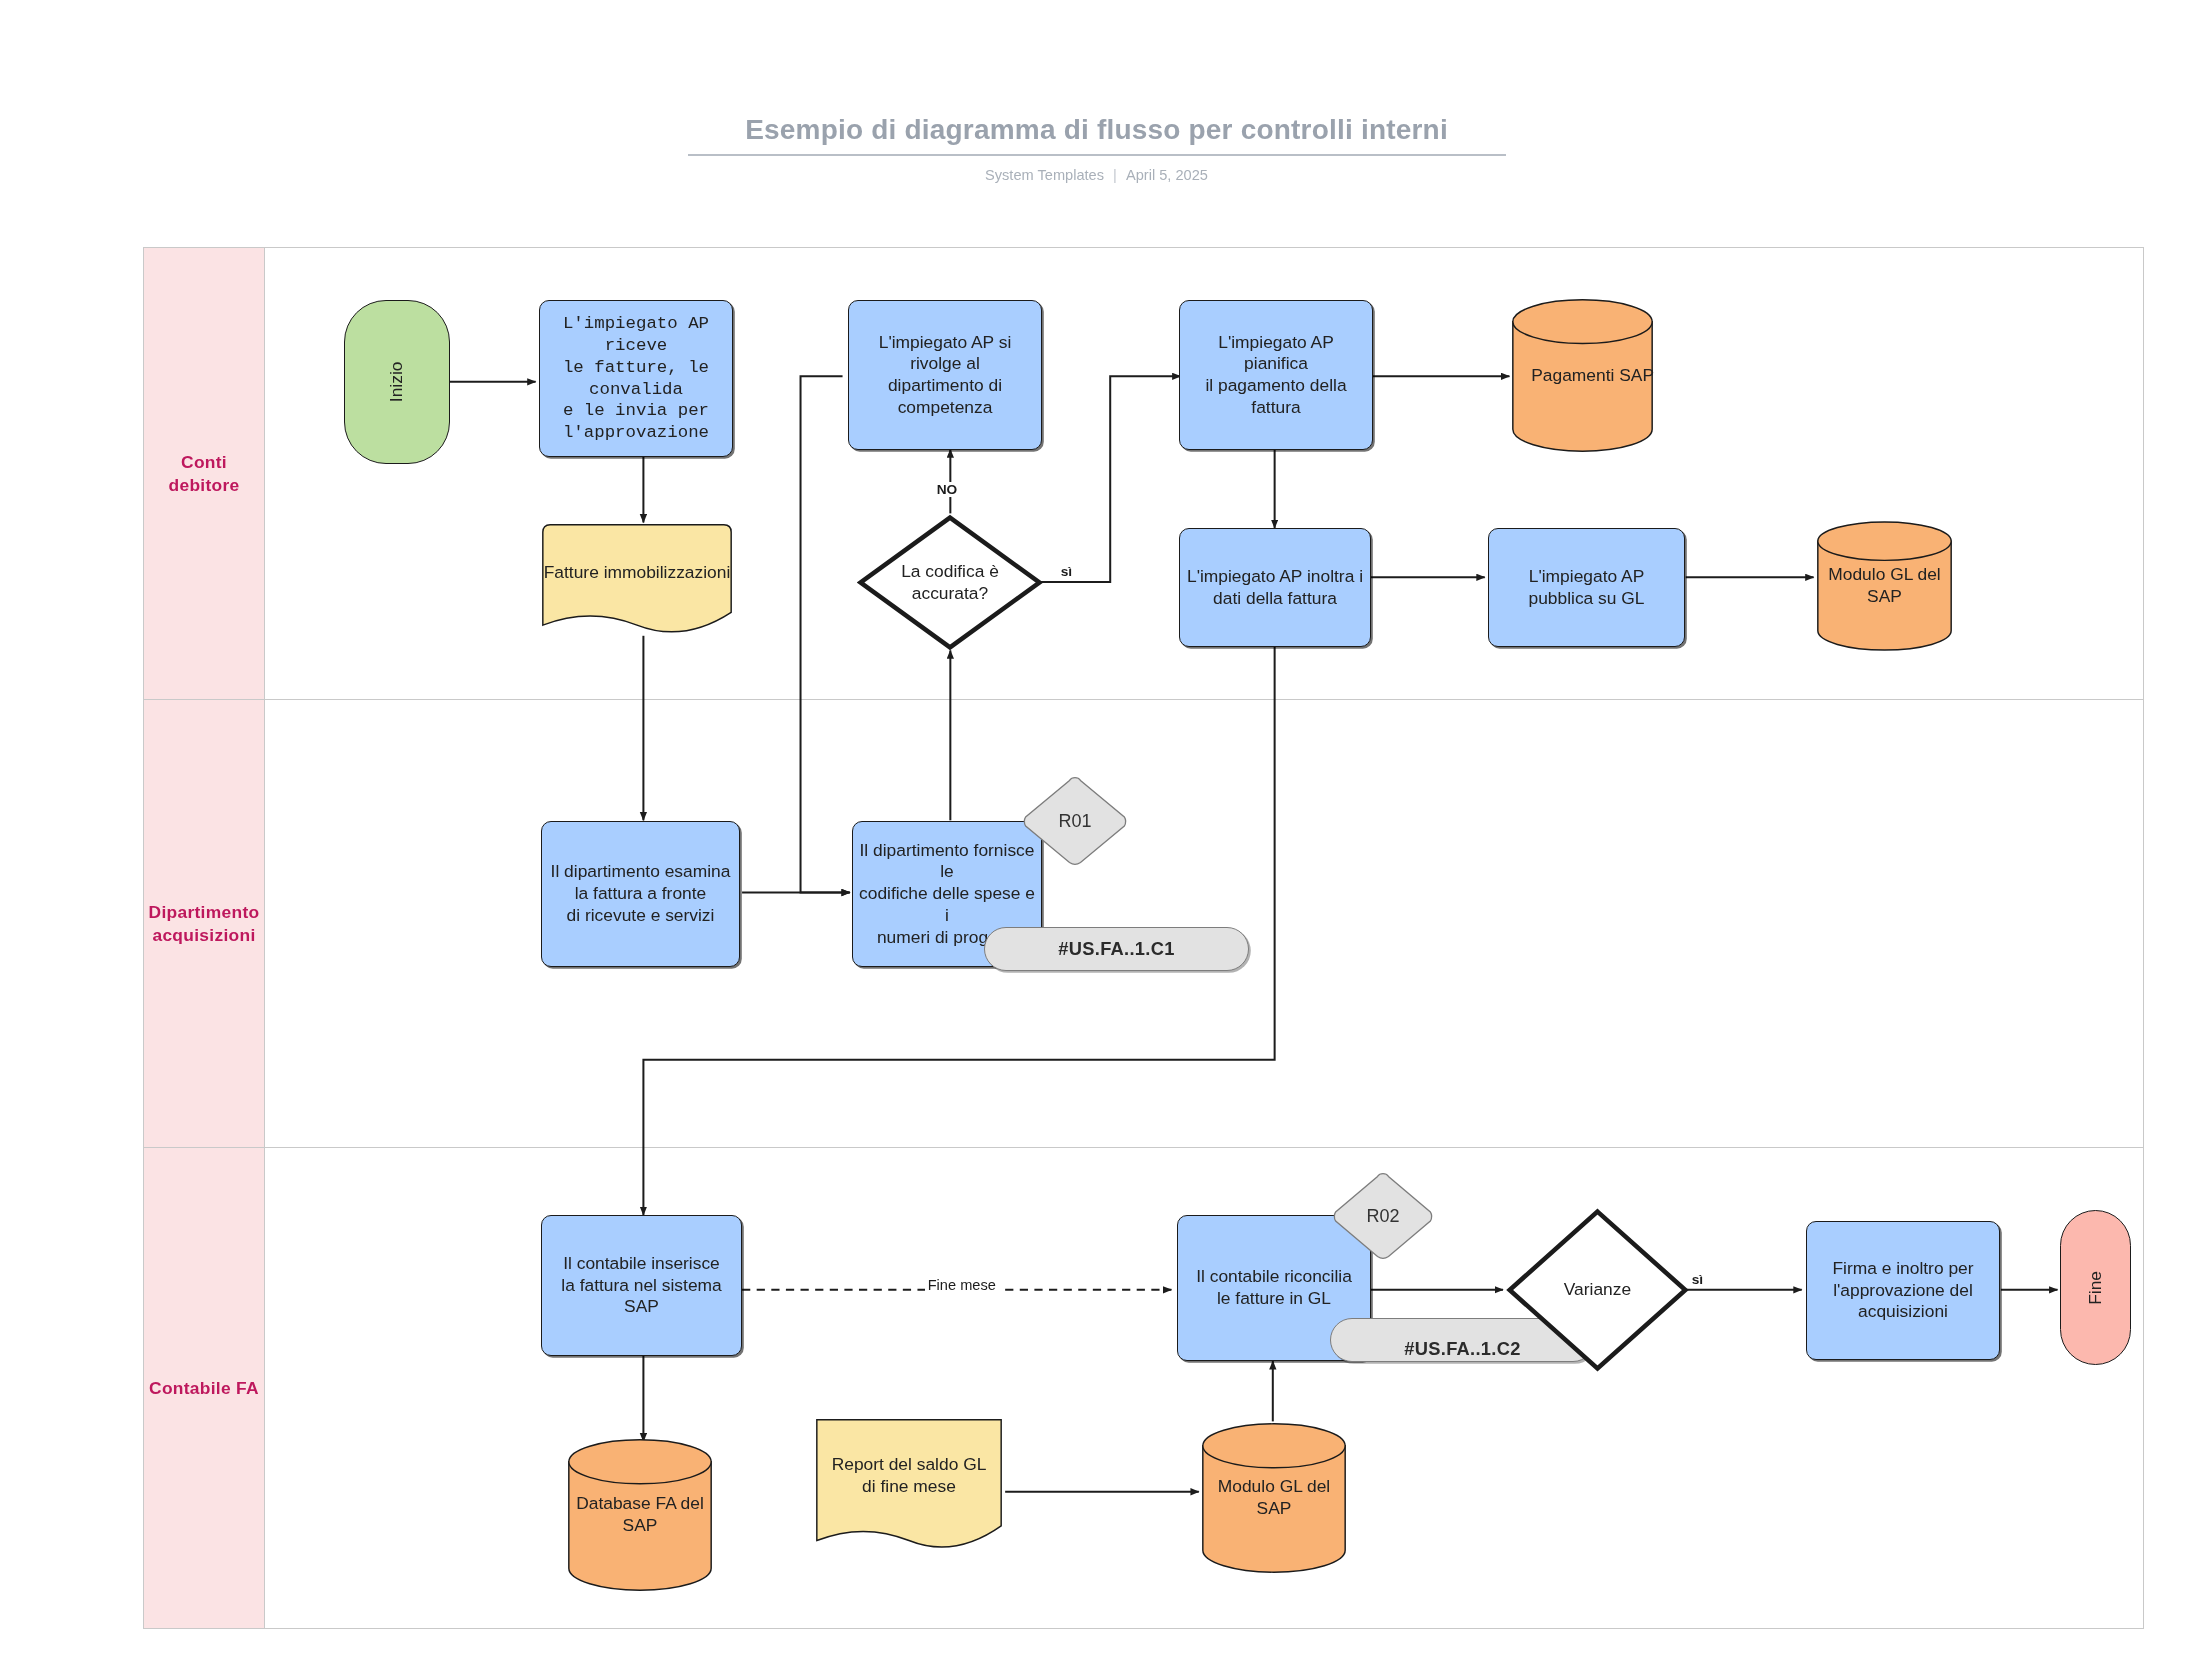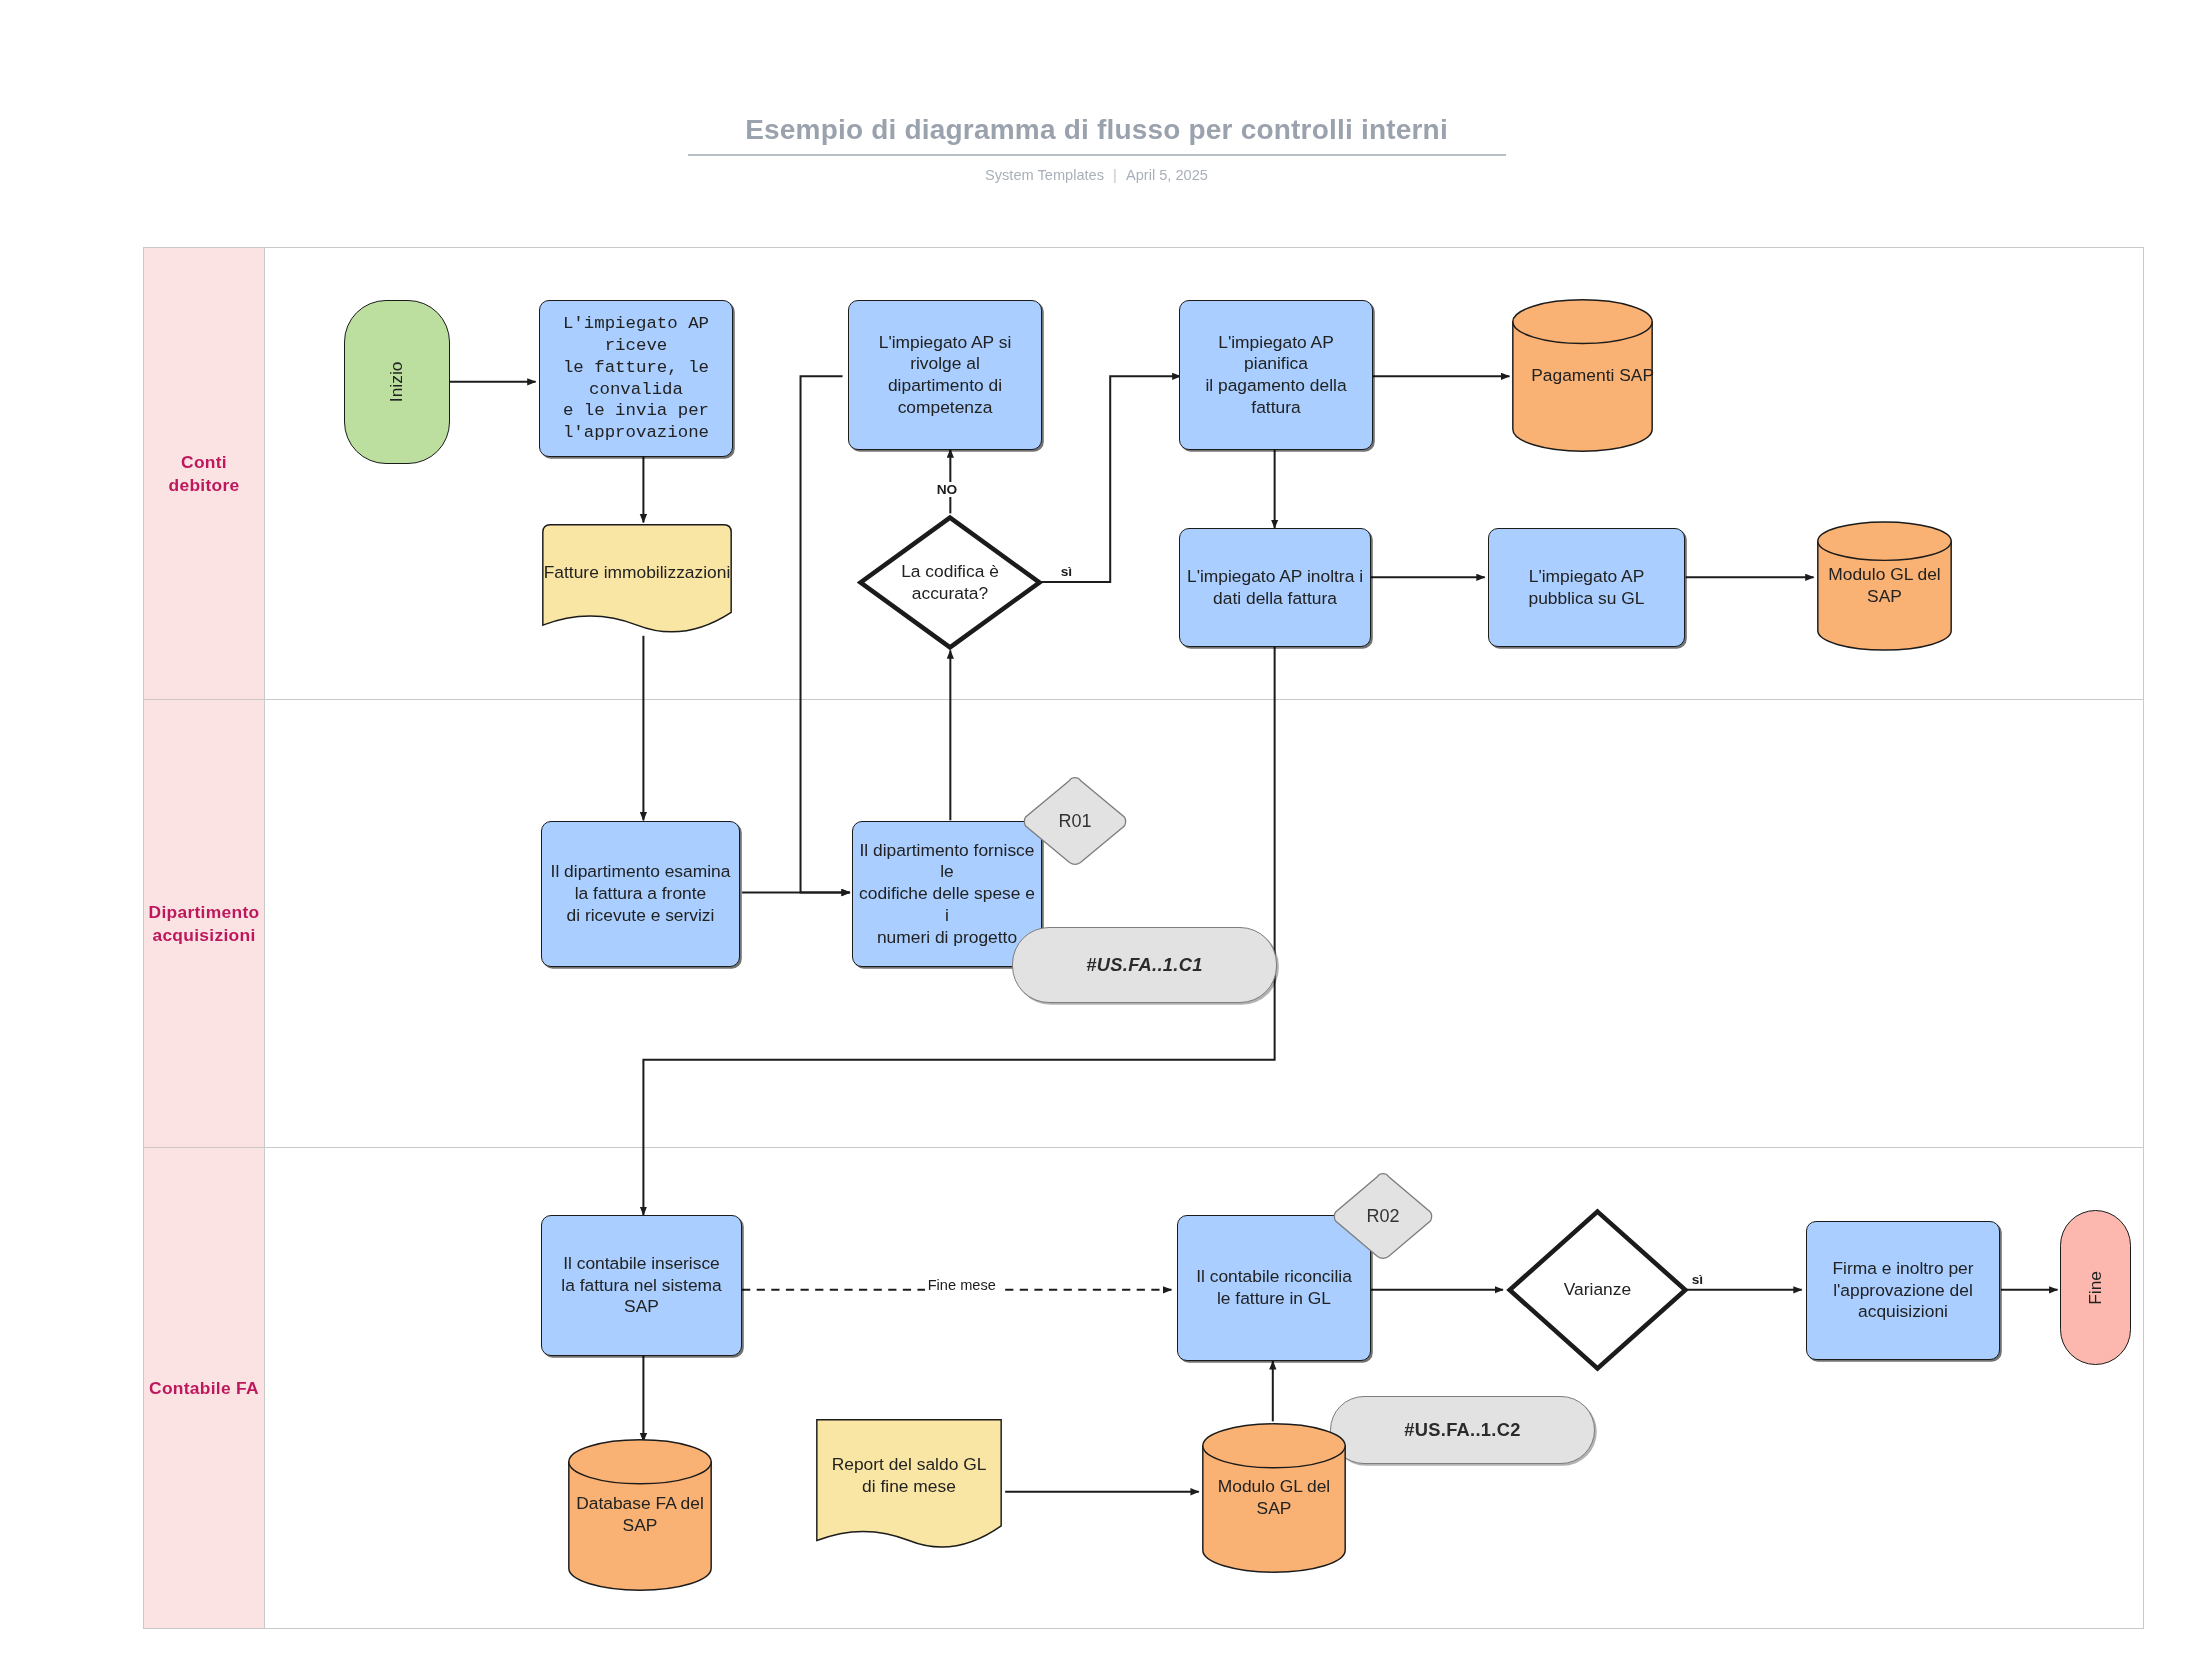--- a/index.html
+++ b/index.html
@@ -234,42 +234,42 @@
 numeri di progetto</div>
   </div>
 
   <div class="node rtag" style="left:1022px;top:775px;width:106px;height:93px;">
     <svg class="rbg" viewBox="0 0 116 102" preserveAspectRatio="none">
       <path d="M58,3 Q62,3 64,6 L112,46 Q115,51 112,56 L64,96 Q58,100 52,96 L4,56 Q1,51 4,46 L52,6 Q54,3 58,3 Z" fill="#e2e2e2" stroke="#7d7d7d" stroke-width="1.4"></path>
     </svg>
     <div class="lbl">R01</div>
   </div>
 
-  <div class="node ctag" style="left:1012px;top:927px;width:265px;height:76px;font-style:italic;">
+  <div class="node ctag" style="left:984px;top:927px;width:265px;height:44px;">
     <div class="lbl">#US.FA..1.C1</div>
   </div>
 
   <div class="node proc" style="left:541px;top:1215px;width:201px;height:141px;">
     <div class="lbl">Il contabile inserisce
 la fattura nel sistema SAP</div>
   </div>
 
   <div class="node proc" style="left:1177px;top:1215px;width:194px;height:146px;">
     <div class="lbl">Il contabile riconcilia
 le fatture in GL</div>
   </div>
 
   <div class="node rtag" style="left:1332px;top:1171px;width:102px;height:91px;">
     <svg class="rbg" viewBox="0 0 112 100" preserveAspectRatio="none">
       <path d="M56,3 Q60,3 62,6 L108,45 Q111,50 108,55 L62,94 Q56,98 50,94 L4,55 Q1,50 4,45 L50,6 Q52,3 56,3 Z" fill="#e2e2e2" stroke="#7d7d7d" stroke-width="1.4"></path>
     </svg>
     <div class="lbl">R02</div>
   </div>
 
-  <div class="node ctag" style="left:1330px;top:1396px;width:265px;height:68px;">
+  <div class="node ctag" style="left:1330px;top:1318px;width:265px;height:44px;align-items:flex-end;">
     <div class="lbl">#US.FA..1.C2</div>
   </div>
 
   <div class="node dec" style="left:1506px;top:1208px;width:183px;height:164px;">
     <svg class="decbg" viewBox="0 0 200 180" preserveAspectRatio="none">
       <path d="M100,4 L196,90 L100,176 L4,90 Z" fill="#ffffff" stroke="#1b1b1b" stroke-width="5"></path>
     </svg>
     <div class="lbl">Varianze</div>
   </div>
 

